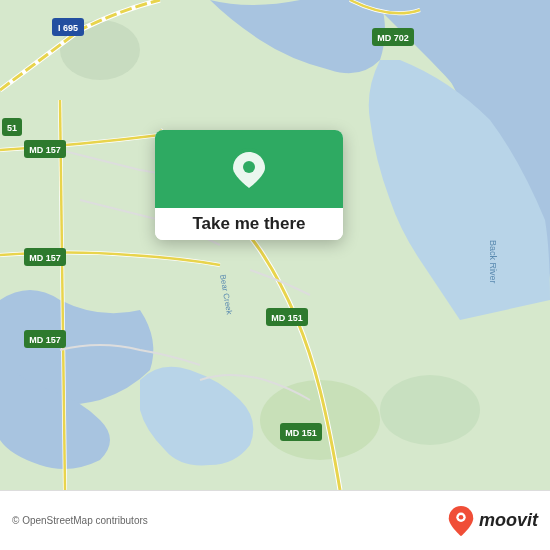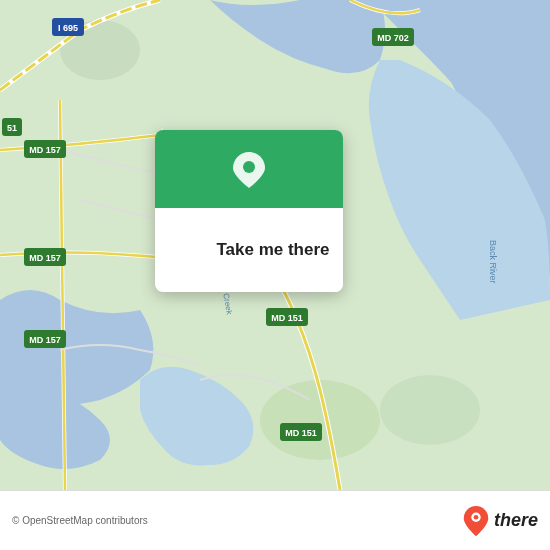--- a/index.html
+++ b/index.html
@@ -94,27 +94,26 @@
     .popup-pin-icon {
       width: 44px;
       height: 44px;
     }
 
     .popup-button {
       display: block;
       width: 100%;
       background: #fff;
       border: none;
-      padding: 32px 0;
+      padding: 6px 0;
       font-size: 17px;
       font-weight: 600;
       color: #222;
       cursor: pointer;
       text-align: center;
-      margin-left: 24px;
     }
 
     
     svg.map-svg {
       position: absolute;
       top: 0; left: 0;
       width: 550px;
       height: 490px;
     }
   </style>
@@ -217,17 +216,17 @@
     <div class="bottom-left">
       <span class="attribution">© OpenStreetMap contributors</span>
     </div>
     <div class="moovit-logo">
 
       <svg class="moovit-pin" viewBox="0 0 28 34" xmlns="http://www.w3.org/2000/svg">
         <path d="M14 1 C6.8 1 1 6.8 1 14 C1 22 14 33 14 33 C14 33 27 22 27 14 C27 6.8 21.2 1 14 1Z" fill="#f04e37"></path>
         <circle cx="14" cy="13" r="5" fill="white"></circle>
         <circle cx="14" cy="13" r="2.5" fill="#f04e37"></circle>
       </svg>
-      <span class="moovit-text">there</span>
+      <span class="moovit-text">moovit</span>
     </div>
   </div>
 
 </div>
 
 </body></html>

